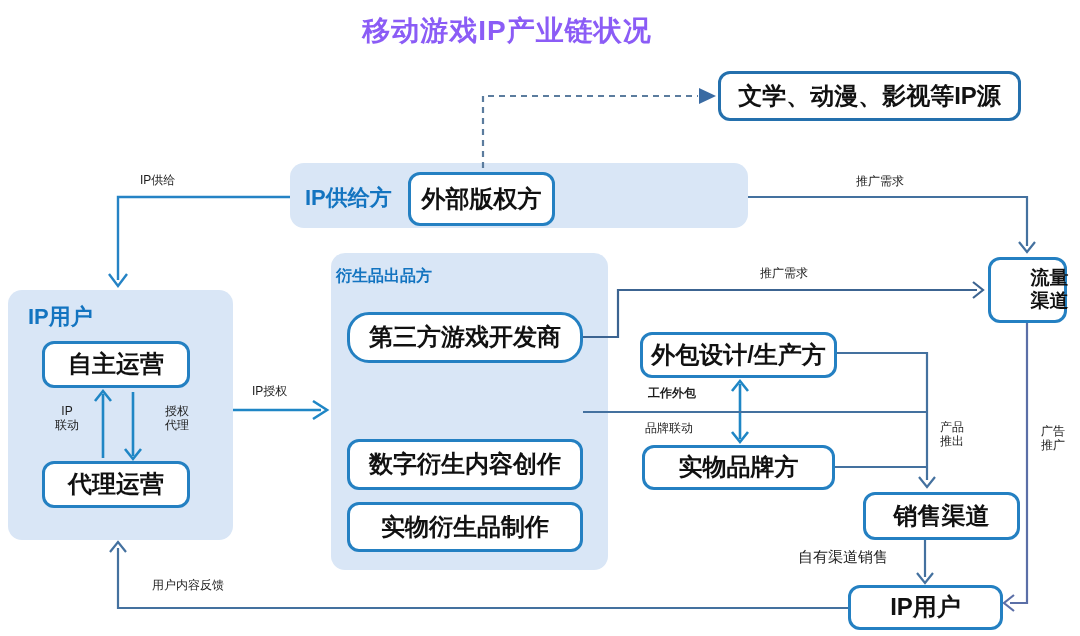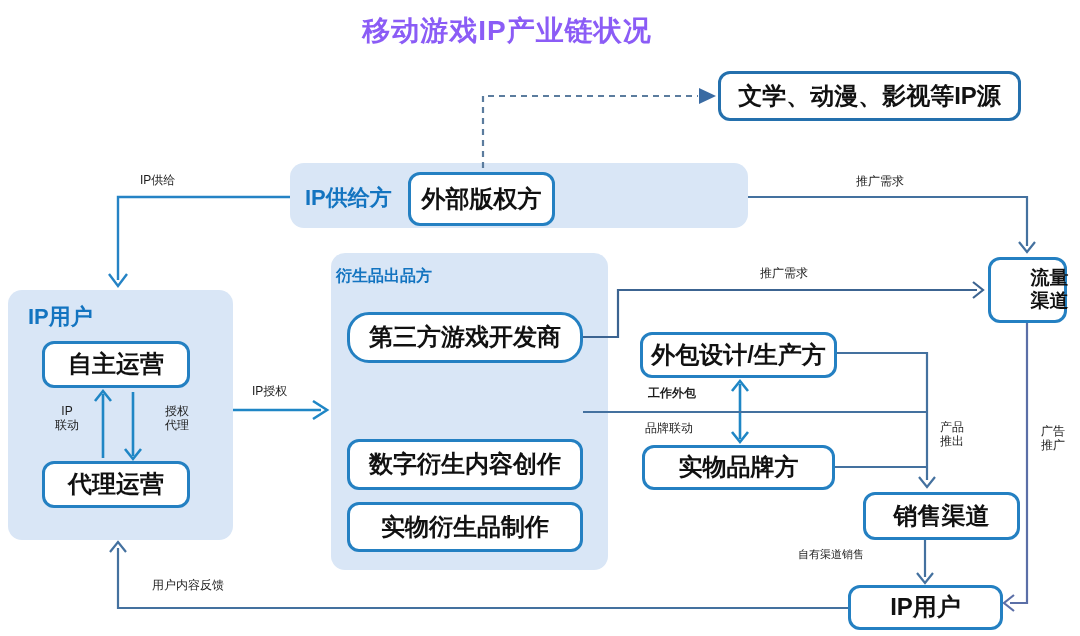--- a/index.html
+++ b/index.html
@@ -128,16 +128,16 @@
 
   <div class="edge-label center" style="left:932px;top:420px;width:40px;">
     <span style="display:block;">产品</span>
     <span style="display:block;">推出</span>
   </div>
   <div class="edge-label center" style="left:1033px;top:424px;width:40px;">
     <span style="display:block;">广告</span>
     <span style="display:block;">推广</span>
   </div>
 
-  <div class="edge-label" style="left:798px;top:548px;font-size:11px;">自有渠道销售</div>
+  <div class="edge-label" style="left:798px;top:548px;font-size:15px;">自有渠道销售</div>
   <div class="edge-label" style="left:152px;top:578px;">用户内容反馈</div>
 
 </div>
 
 </body></html>

